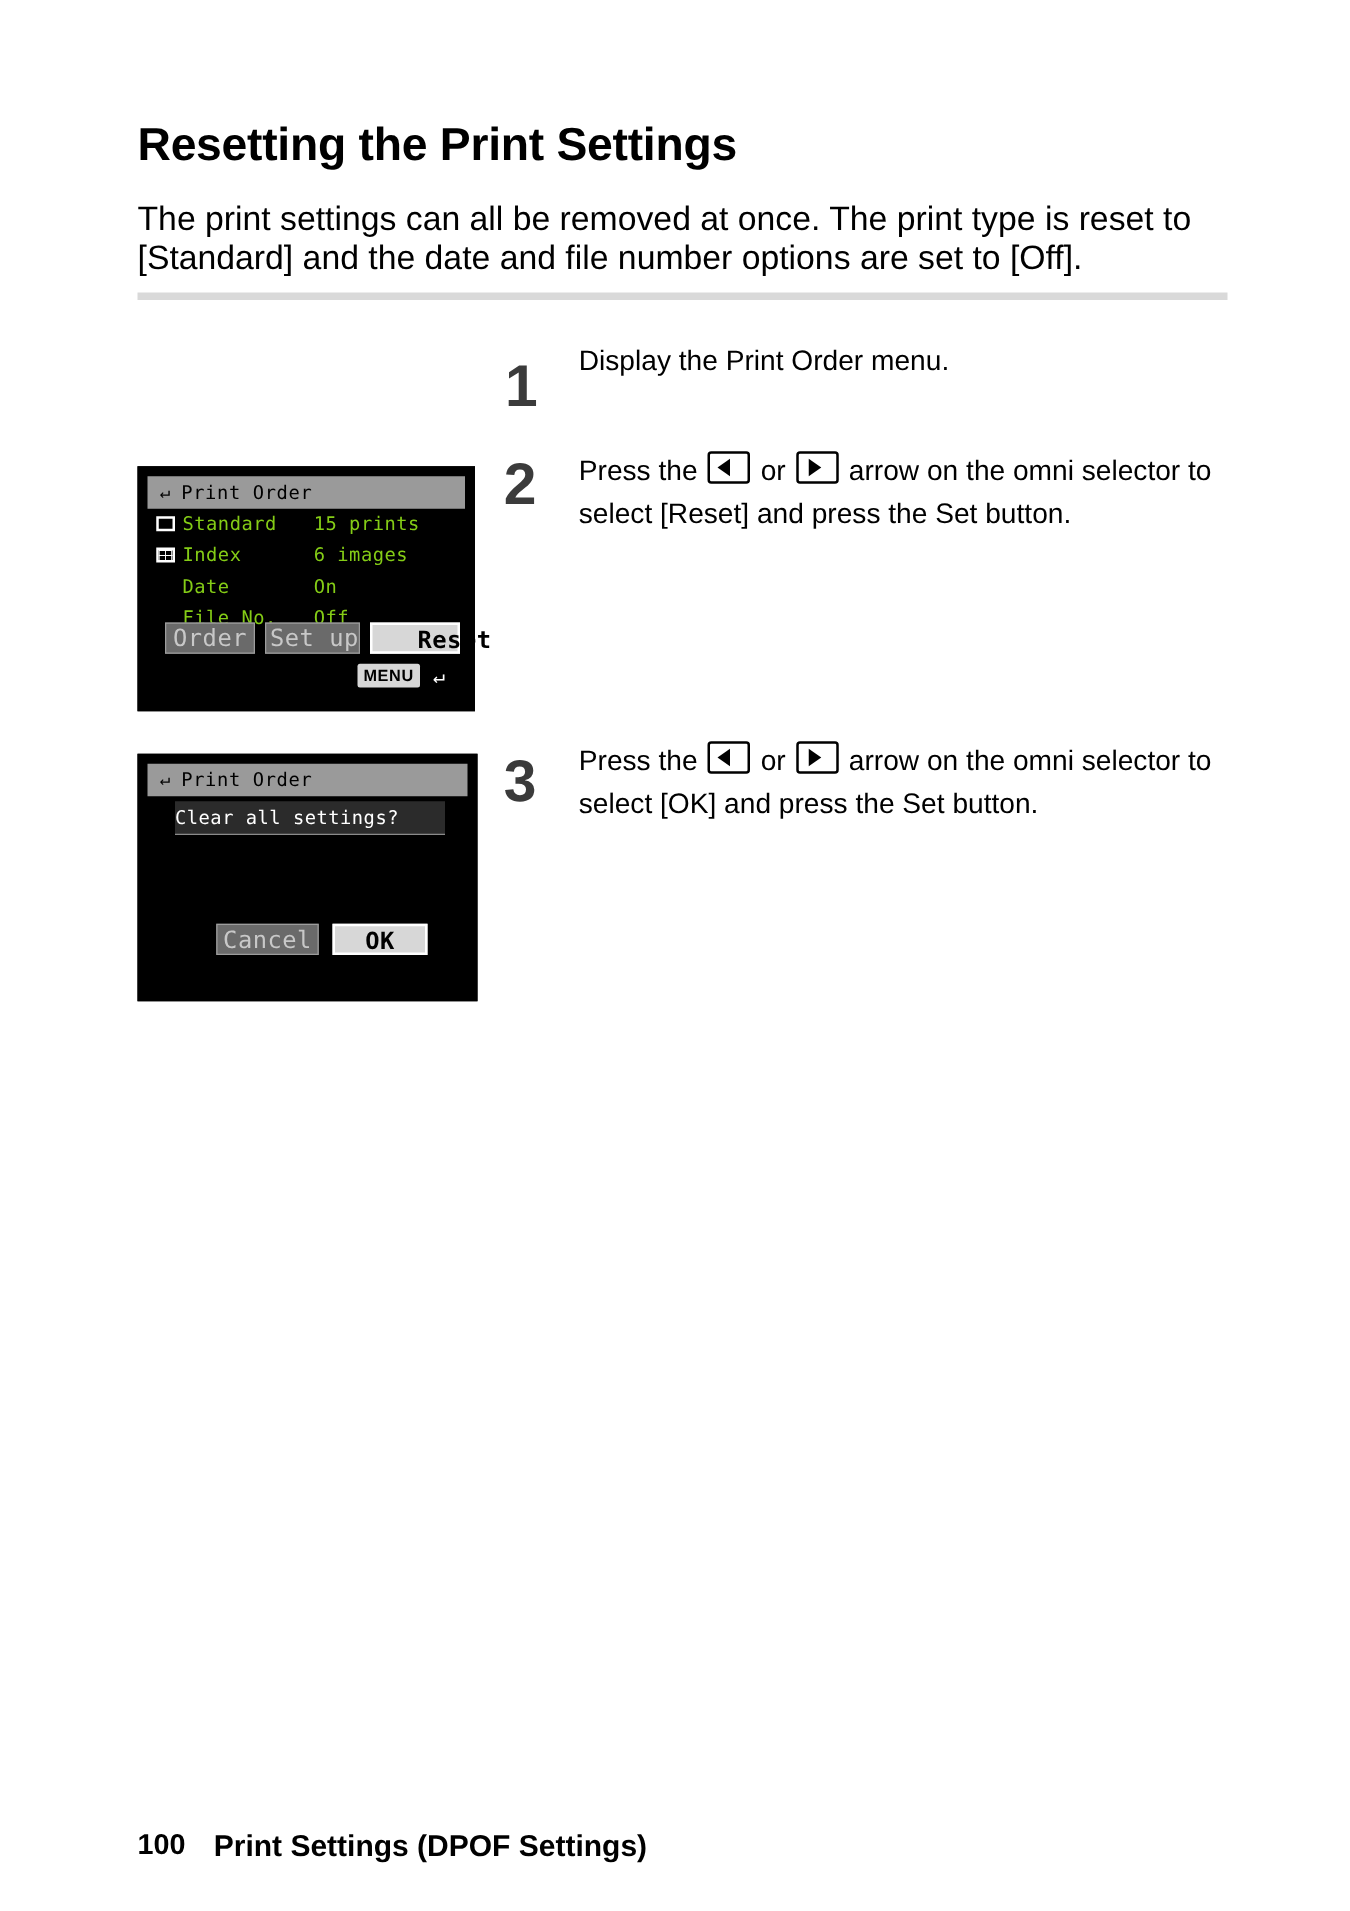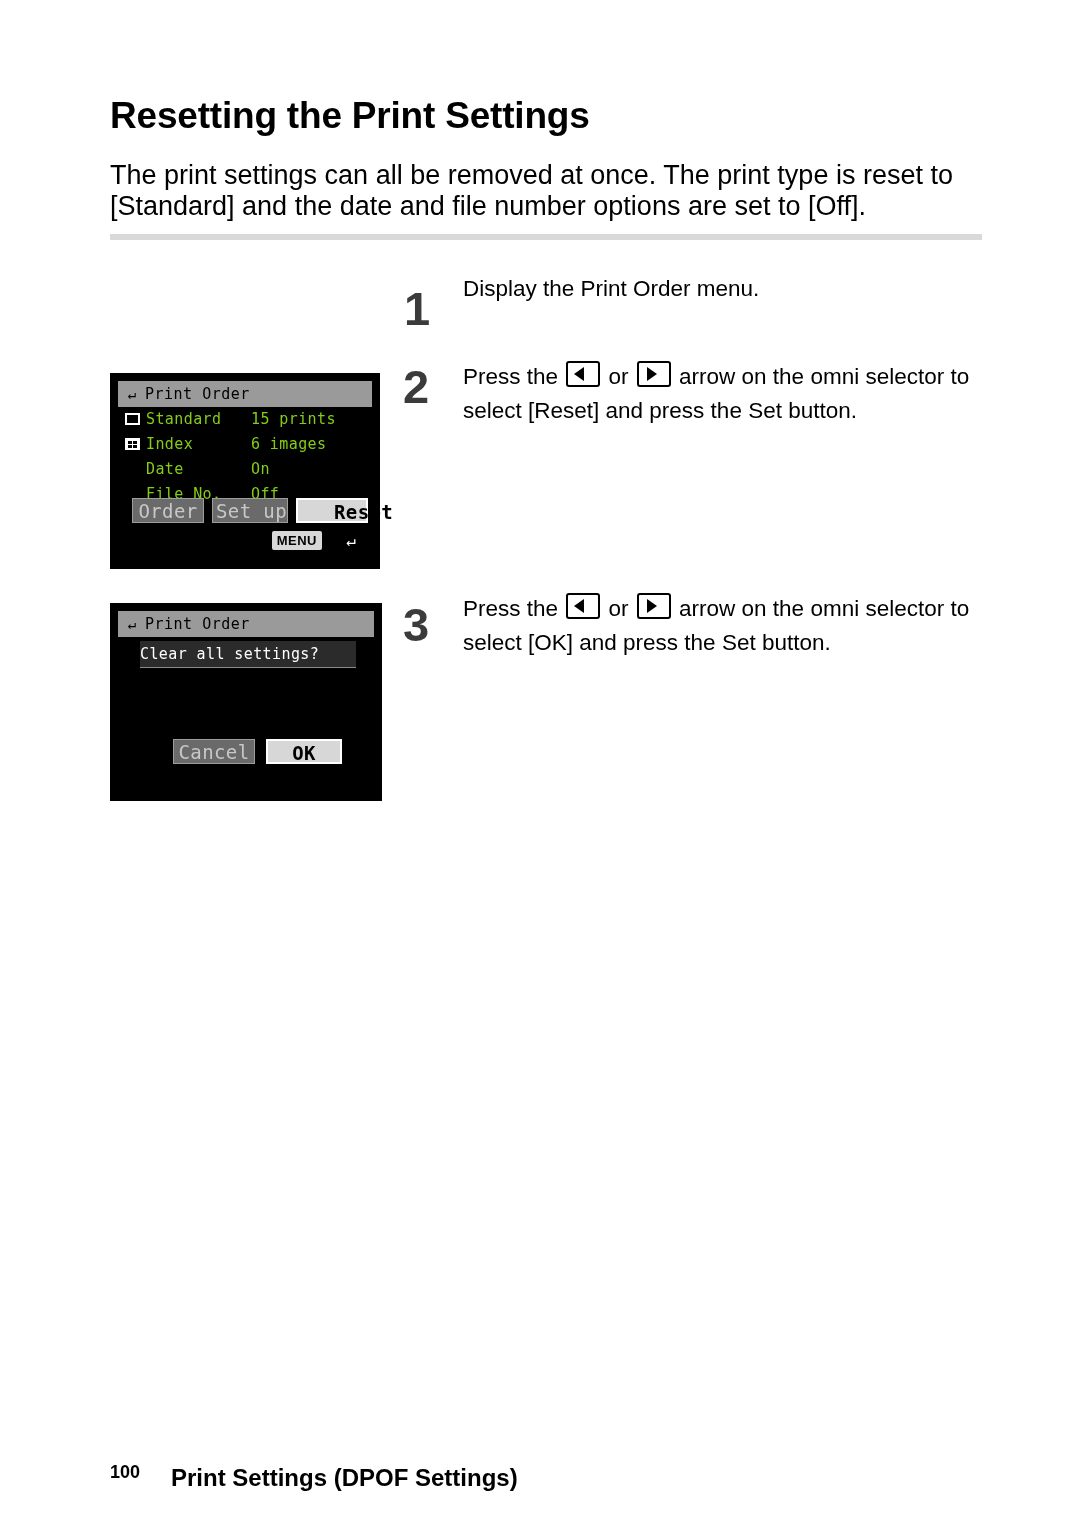--- a/index.html
+++ b/index.html
@@ -205,21 +205,21 @@
 
   .menurow {
     position: absolute;
     left: 0;
     bottom: 4px;
     width: 100%;
     height: 28px;
   }
   .menu-badge {
     position: absolute;
-    right: 50px;
+    right: 36px;
     top: 2px;
     background: #d7d7d7;
     color: #000;
     font-size: 13px;
     font-weight: bold;
     line-height: 19px;
     height: 19px;
     padding: 0 5px;
     border-radius: 2px;
     letter-spacing: 0.5px;
@@ -255,21 +255,21 @@
     top: 128px;
     width: 100%;
     height: 26px;
   }
 
   
   .footer-num {
     position: absolute;
     left: 110px;
     top: 1462px;
-    font-size: 18px;
+    font-size: 23px;
     font-weight: bold;
   }
   .footer-text {
     position: absolute;
     left: 171px;
     top: 1464px;
     font-size: 24px;
     font-weight: bold;
   }
 </style>

